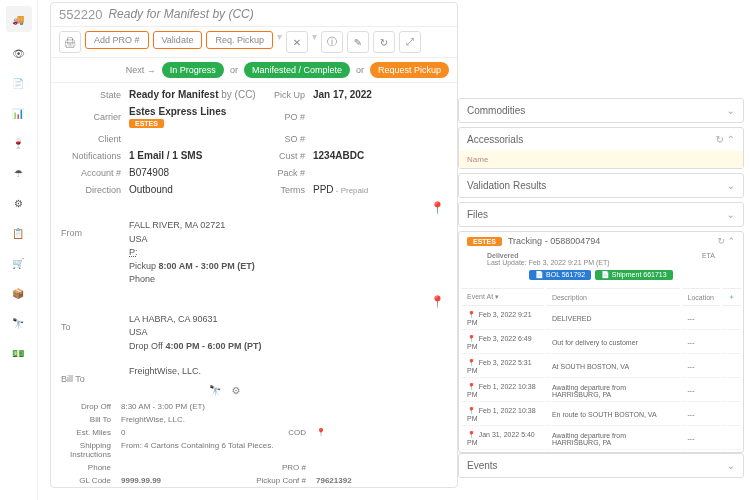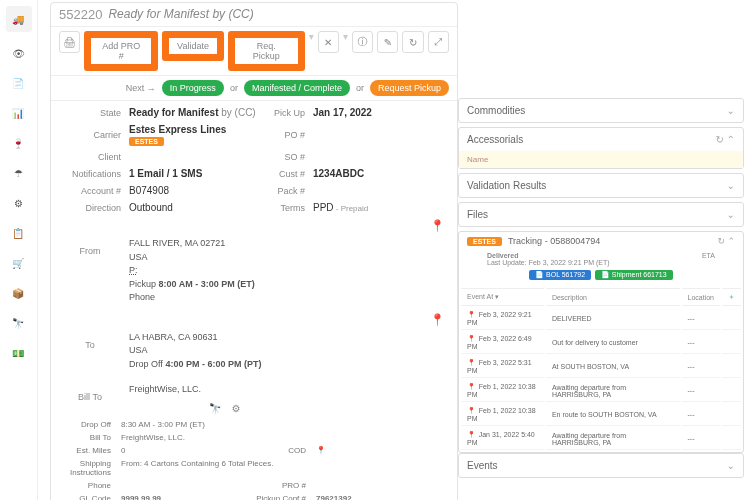--- a/index.html
+++ b/index.html
@@ -6,32 +6,32 @@
 body{background:#fff;font-size:10px;color:#333;overflow:hidden}
 .app{display:flex;width:750px;height:500px;position:relative}
 .rail{width:38px;background:#fff;border-right:1px solid #eee;display:flex;flex-direction:column;align-items:center;padding-top:6px;gap:12px}
 .rail .ic{width:18px;height:18px;color:#555;cursor:pointer;display:flex;align-items:center;justify-content:center}
 .rail .ic.active{background:#f3f3f3;border-radius:3px;padding:4px;width:26px;height:26px}
 .main{flex:1;position:relative}
 .card{position:absolute;left:12px;top:2px;width:408px;background:#fff;border:1px solid #e3e3e3;border-radius:4px;z-index:2}
 .chead{display:flex;align-items:flex-start;gap:6px;padding:4px 8px;border-bottom:1px solid #eee}
 .cid{color:#999;font-size:13px;font-weight:500}
 .cttl{color:#888;font-style:italic;font-size:12px}
-.btn{border:7px solid #f97316;background:#fff;color:#888;padding:3px 8px;border-radius:3px;font-size:9px;cursor:pointer}
+.btn{border:1px solid #f97316;background:#fff;color:#888;padding:3px 8px;border-radius:3px;font-size:9px;cursor:pointer}
 .ibtn{width:22px;height:22px;border:1px solid #ddd;background:#fff;border-radius:3px;cursor:pointer;display:inline-flex;align-items:center;justify-content:center;color:#888}
 .nrow{display:flex;align-items:center;justify-content:flex-end;gap:6px;padding:4px 8px;font-size:9px;border-bottom:1px solid #eee}
 .pill{padding:3px 8px;border-radius:8px;color:#fff;font-size:9px}
 .pg{background:#2aad4f}.po{background:#f68b1f}
 .grid{display:grid;grid-template-columns:68px 1fr 50px 1fr;row-gap:6px;padding:6px 10px;font-size:10px;align-items:center}
 .lbl{color:#888;text-align:right;padding-right:8px;font-size:9px}
 .val{color:#333;font-size:10px}
 .bold{font-weight:600}
 .pin{color:#bbb;font-size:12px;text-align:right}
 .addr{padding:4px 10px 8px 78px;position:relative;font-size:9px;color:#555;line-height:1.5}
-.addr .lbl2{position:absolute;left:10px;top:12px;color:#888;font-size:9px;text-align:center;width:58px}
+.addr .lbl2{position:absolute;left:10px;top:12px;color:#888;font-size:9px;text-align:left;width:58px}
 .sub{display:grid;grid-template-columns:56px 1fr 56px 1fr;padding:2px 10px;font-size:8px;color:#777;gap:4px}
 .sub .l{text-align:right;padding-right:6px}
 .badge{display:inline-block;background:#f68b1f;color:#fff;font-size:7px;padding:1px 6px;border-radius:2px;font-weight:bold}
 .right{position:absolute;right:6px;top:98px;width:286px;z-index:1}
 .acc{border:1px solid #ddd;border-radius:3px;margin-bottom:4px;background:#fff}
 .acch{display:flex;justify-content:space-between;align-items:center;padding:6px 8px;font-size:10px;color:#666;cursor:pointer}
 .acch .chv{color:#aaa}
 .accb{padding:4px 8px;background:#fffbe6;font-size:8px;color:#b88}
 .trk{border:1px solid #ddd;border-radius:3px;background:#fff;margin-bottom:0}
 .trkh{display:flex;align-items:center;gap:6px;padding:4px 8px;font-size:9px;color:#666}

